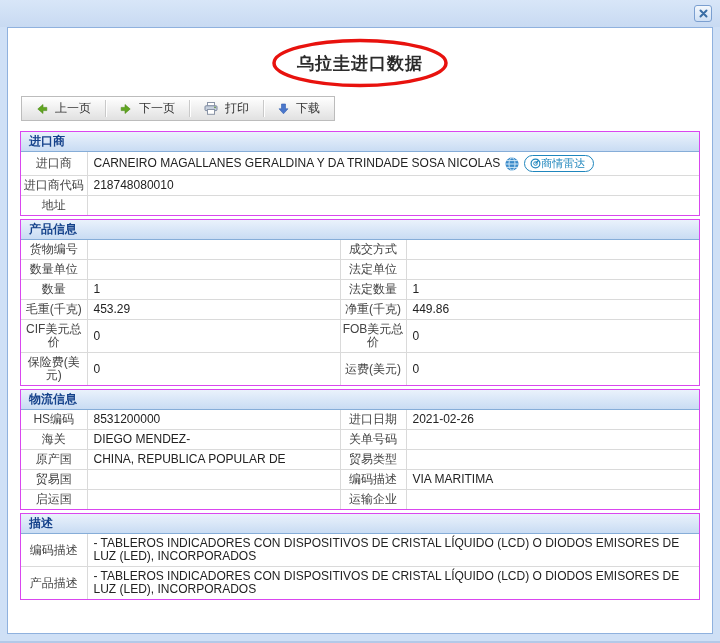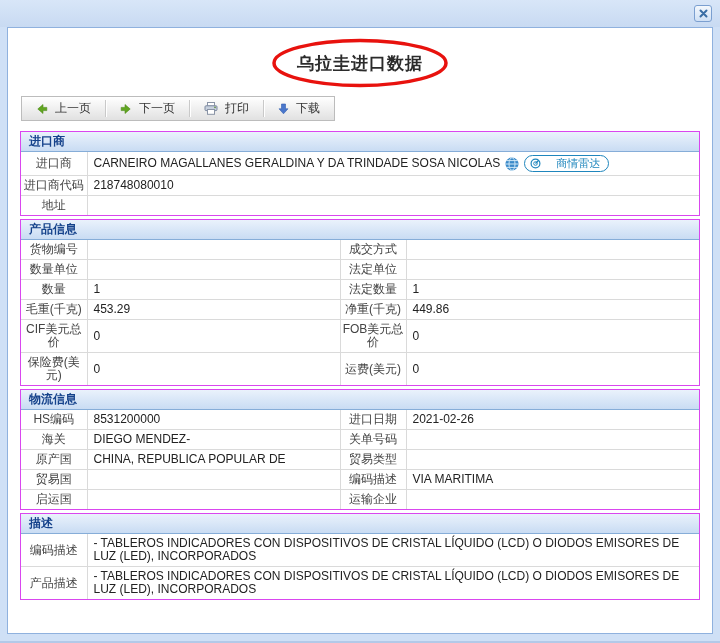--- a/index.html
+++ b/index.html
@@ -59,21 +59,21 @@
     line-height:13px;
   }
   table{width:100%;border-collapse:collapse;table-layout:fixed;border-style:hidden;}
   th,td{border:1px solid #dadada;font-size:12px;line-height:13px;vertical-align:middle;}
   th{font-weight:normal;color:#444;text-align:center;padding:3px 2px;word-wrap:break-word;}
   td{color:#222;text-align:left;padding:3px 6px;word-wrap:break-word;}
 
   .company-cell{display:flex;align-items:center;gap:5px;flex-wrap:nowrap;}
   .globe{flex:0 0 auto;cursor:pointer;display:inline-flex;}
   .badge{
-    display:inline-flex;align-items:center;gap:15px;flex:0 0 auto;
+    display:inline-flex;align-items:center;gap:0;flex:0 0 auto;
     border:1px solid var(--badge_blue);border-radius:10px;
     padding:1px 8px 1px 5px;color:var(--badge_blue);font-size:11px;
     line-height:13px;cursor:pointer;background:#fff;white-space:nowrap;
   }
   .icon{display:inline-flex;}
 </style>
 </head>
 <body>
 
 <div class="titlebar">

